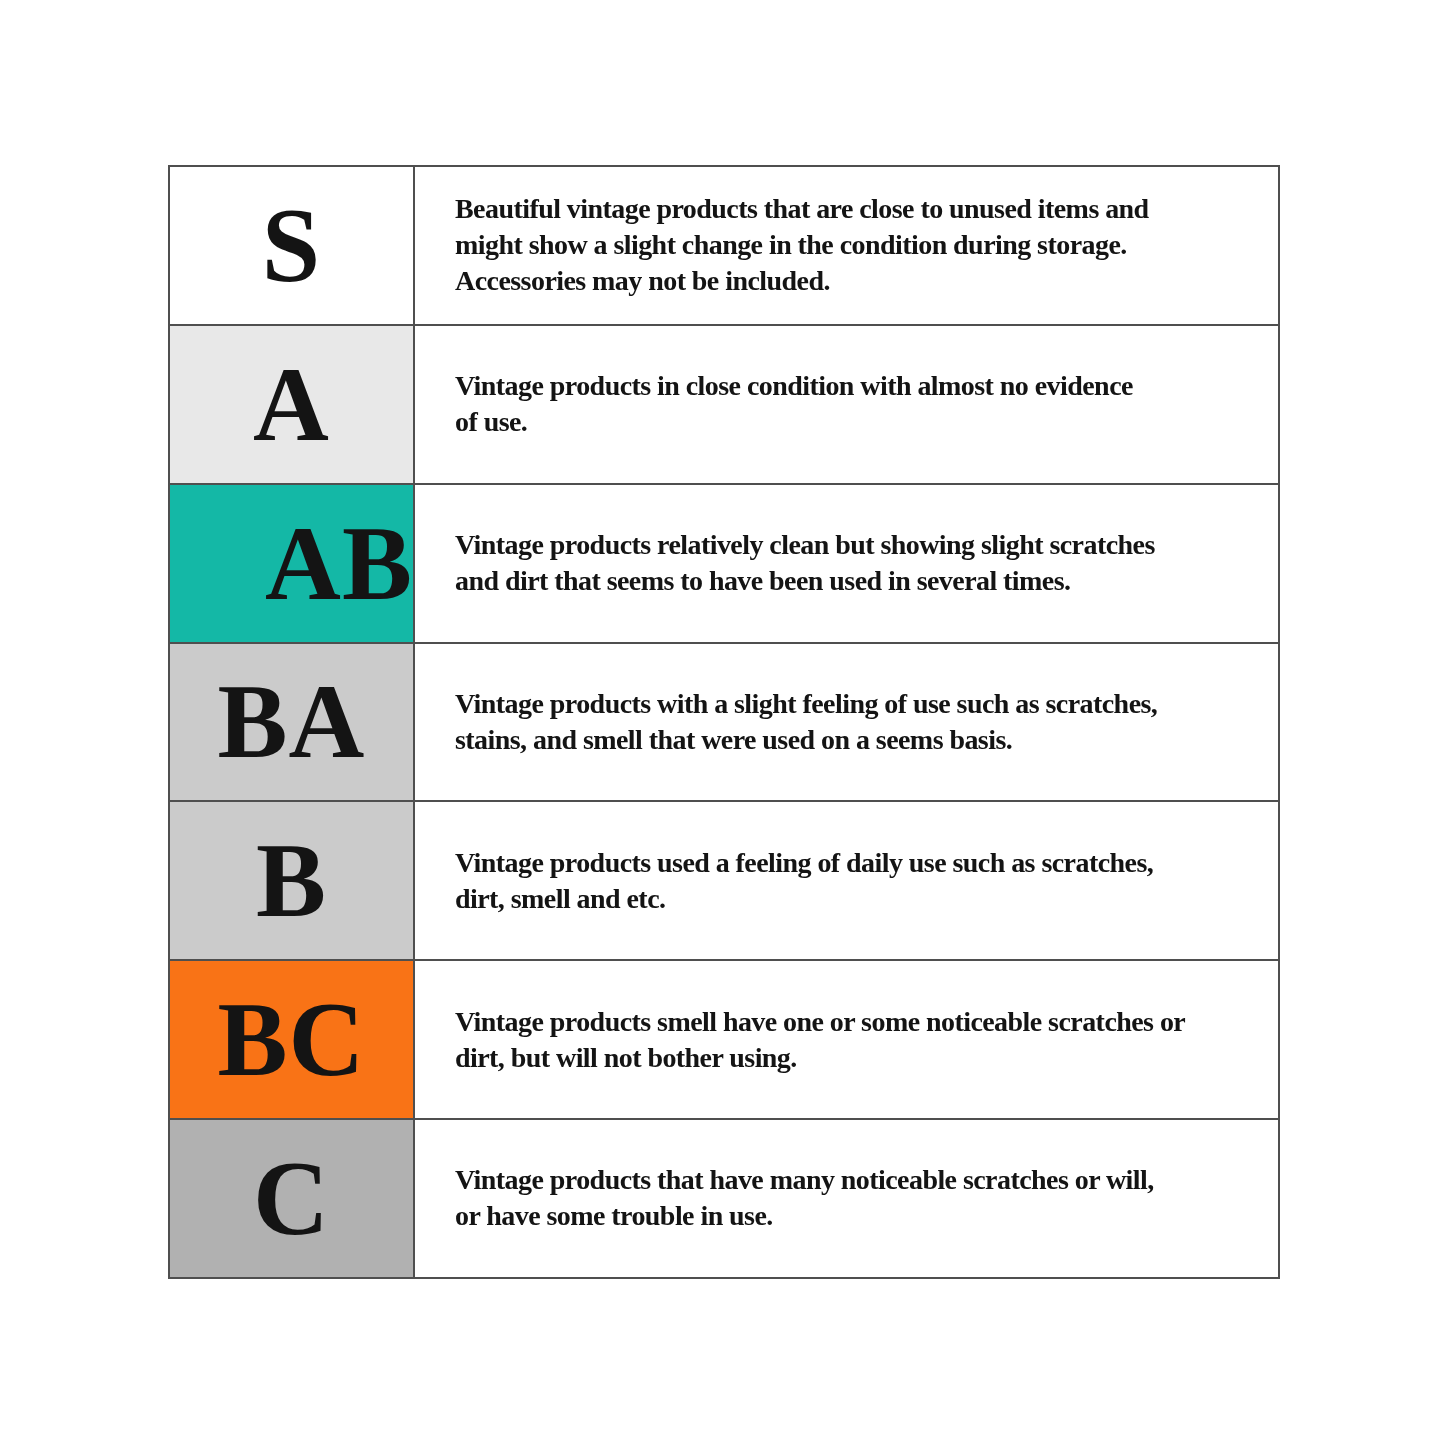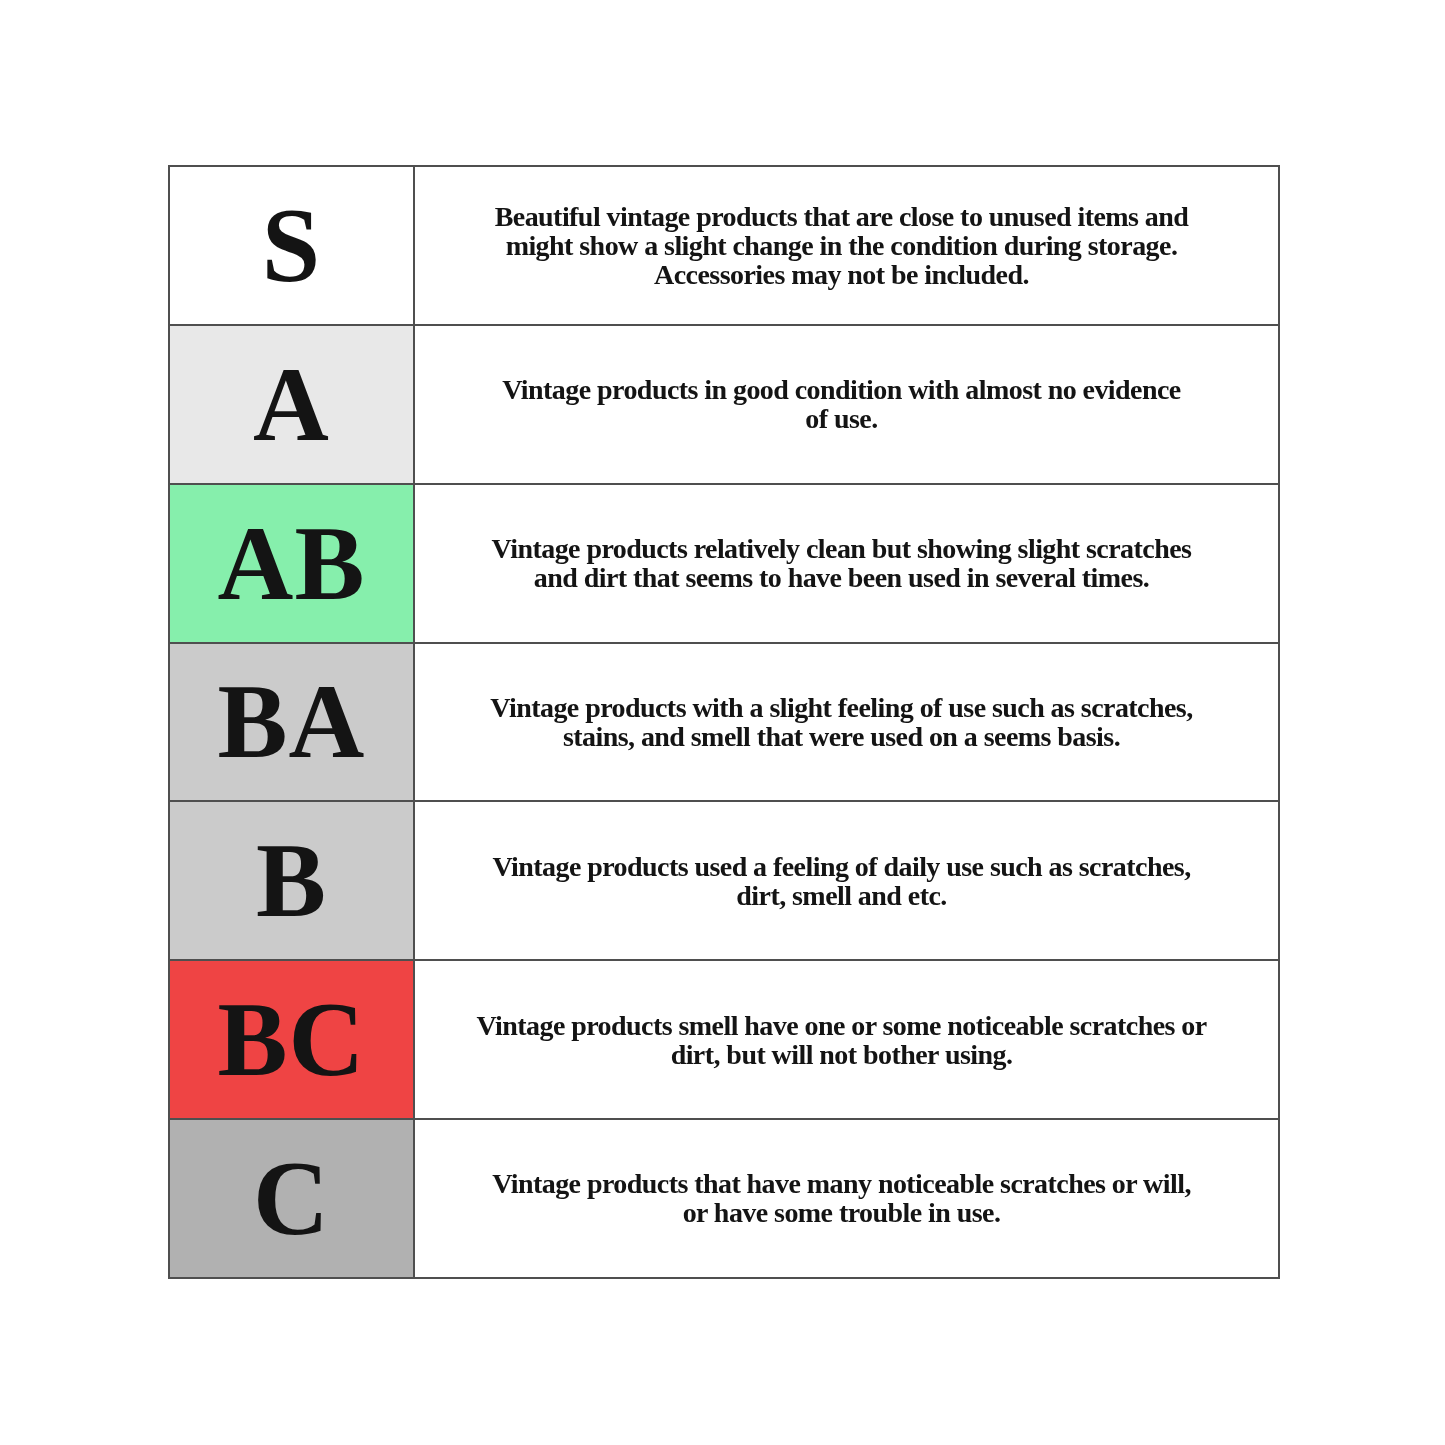--- a/index.html
+++ b/index.html
@@ -43,24 +43,23 @@
     display: inline-block;
   }
   td.desc-cell {
     background: #ffffff;
     padding: 6px 50px 6px 40px;
   }
   .desc-text {
     font-size: 28px;
     font-weight: bold;
     color: #141414;
-    line-height: 29px;
+    line-height: 36px;
     letter-spacing: -0.02em;
     white-space: pre;
-    text-align: center;
   }
 </style>
 </head>
 <body>
 
 <table class="grade-table">
   <colgroup>
     <col class="col-grade">
     <col class="col-desc">
   </colgroup>
@@ -73,26 +72,26 @@
         <div class="desc-text">Beautiful vintage products that are close to unused items and
 might show a slight change in the condition during storage.
 Accessories may not be included.</div>
       </td>
     </tr>
     <tr>
       <td class="grade-cell" style="background-color: rgb(232, 232, 232);">
         <span class="grade-letter">A</span>
       </td>
       <td class="desc-cell">
-        <div class="desc-text">Vintage products in good condition with almost no evidence
+        <div class="desc-text">Vintage products in close condition with almost no evidence
 of use.</div>
       </td>
     </tr>
     <tr>
-      <td class="grade-cell" style="background-color: #86efac;">
+      <td class="grade-cell" style="background-color: #14b8a6; text-align: right;">
         <span class="grade-letter">AB</span>
       </td>
       <td class="desc-cell">
         <div class="desc-text">Vintage products relatively clean but showing slight scratches
 and dirt that seems to have been used in several times.</div>
       </td>
     </tr>
     <tr>
       <td class="grade-cell" style="background-color: rgb(203, 203, 203);">
         <span class="grade-letter">BA</span>
@@ -105,21 +104,21 @@
     <tr>
       <td class="grade-cell" style="background-color: rgb(203, 203, 203);">
         <span class="grade-letter">B</span>
       </td>
       <td class="desc-cell">
         <div class="desc-text">Vintage products used a feeling of daily use such as scratches,
 dirt, smell and etc.</div>
       </td>
     </tr>
     <tr>
-      <td class="grade-cell" style="background-color: #ef4444;">
+      <td class="grade-cell" style="background-color: #f97316;">
         <span class="grade-letter">BC</span>
       </td>
       <td class="desc-cell">
         <div class="desc-text">Vintage products smell have one or some noticeable scratches or
 dirt, but will not bother using.</div>
       </td>
     </tr>
     <tr>
       <td class="grade-cell" style="background-color: rgb(177, 177, 177);">
         <span class="grade-letter">C</span>

